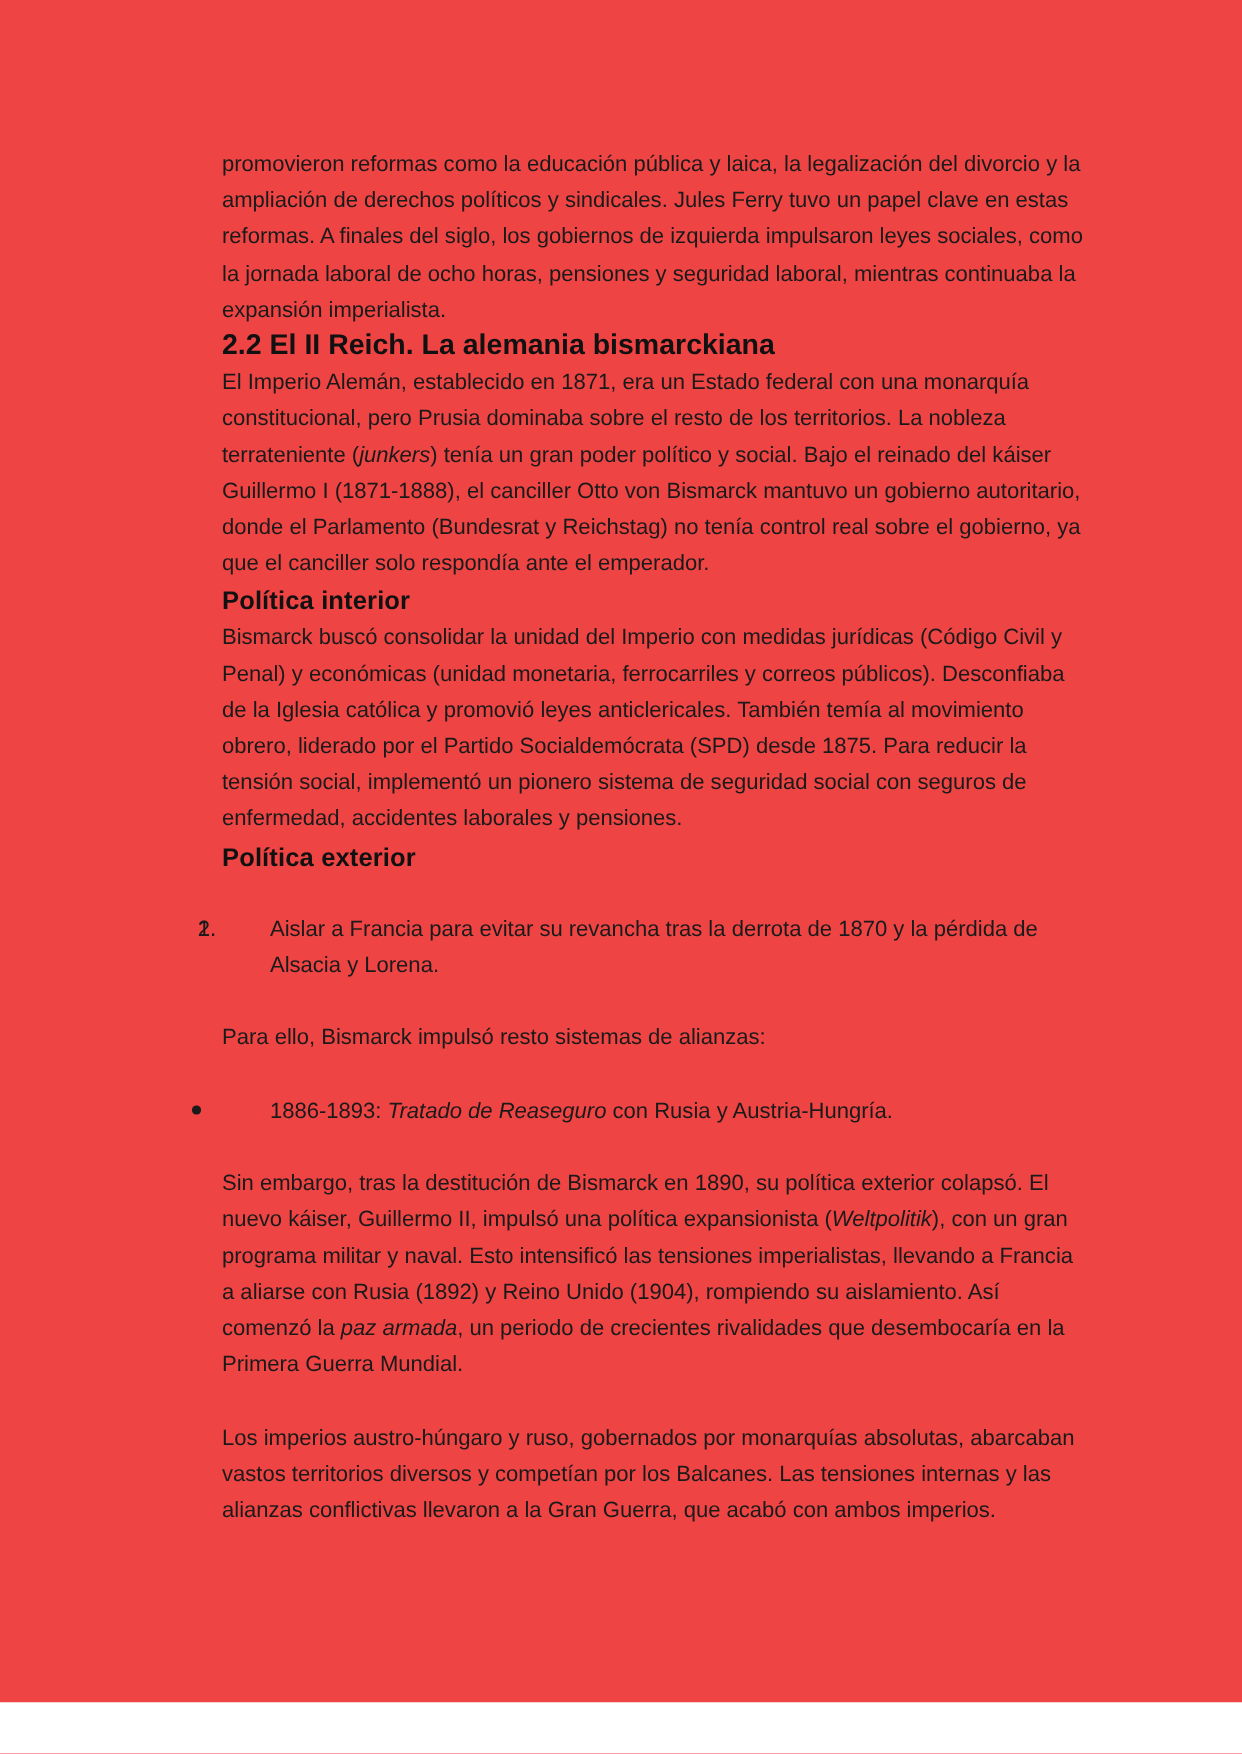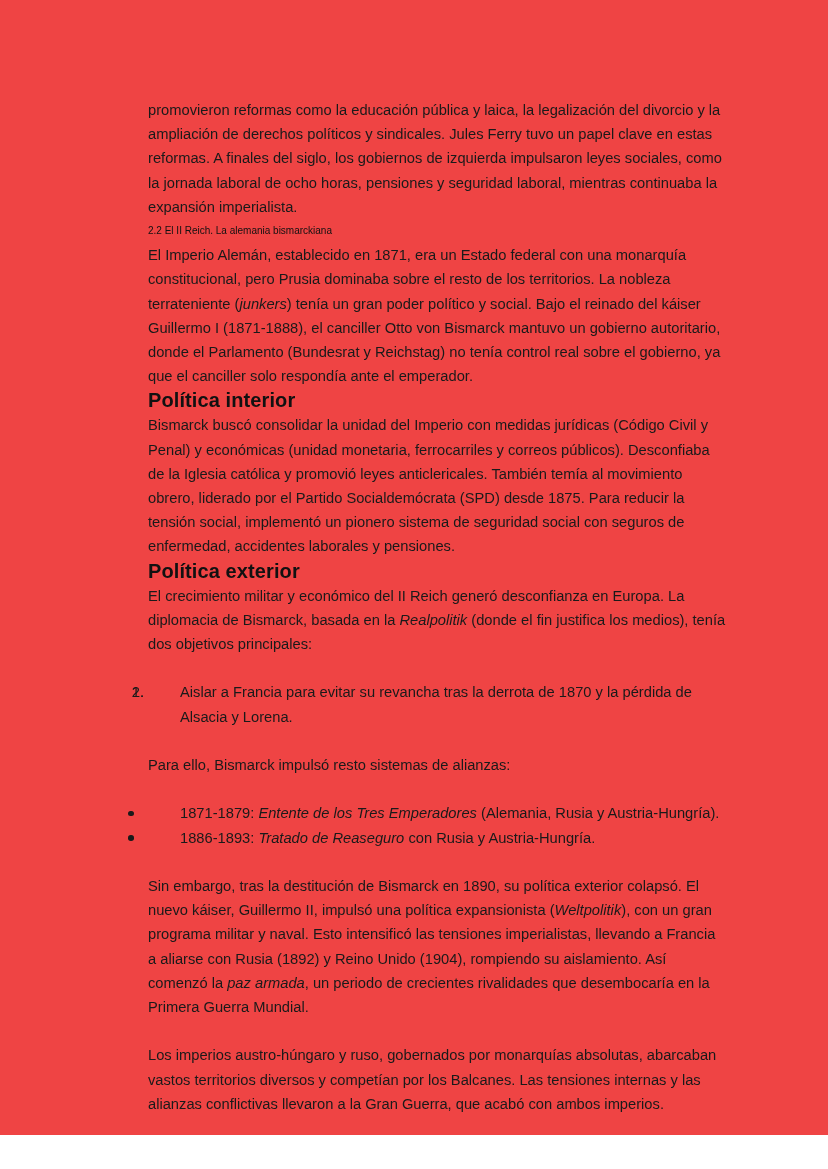--- a/index.html
+++ b/index.html
@@ -36,29 +36,29 @@
   .para {
     font-size: 14.7px;
     line-height: 24.2px;
     text-align: left;
     color: #1a1a1a;
     font-weight: 400;
   }
 
   
   .sub-head {
-    font-size: 10px;
+    font-size: 19px;
     line-height: 24.2px;
-    font-weight: normal;
+    font-weight: bold;
     color: #111111;
   }
 
   
   .head {
-    font-size: 20px;
+    font-size: 17px;
     line-height: 25px;
     font-weight: bold;
     color: #111111;
     letter-spacing: 0.1px;
   }
 
   .blank {
     height: 24.2px;
   }
 
@@ -125,37 +125,35 @@
     <h3 class="sub-head">2.2 El II Reich. La alemania bismarckiana</h3>
 
     <p class="para"><span>El Imperio Alemán, establecido en 1871, era un Estado federal con una monarquía constitucional, pero Prusia dominaba sobre el resto de los territorios. La nobleza terrateniente (</span><i>junkers</i><span>) tenía un gran poder político y social. Bajo el reinado del káiser Guillermo I (1871-1888), el canciller Otto von Bismarck mantuvo un gobierno autoritario, donde el Parlamento (Bundesrat y Reichstag) no tenía control real sobre el gobierno, ya que el canciller solo respondía ante el emperador.</span></p>
 
     <h2 class="head">Política interior</h2>
 
     <p class="para">Bismarck buscó consolidar la unidad del Imperio con medidas jurídicas (Código Civil y Penal) y económicas (unidad monetaria, ferrocarriles y correos públicos). Desconfiaba de la Iglesia católica y promovió leyes anticlericales. También temía al movimiento obrero, liderado por el Partido Socialdemócrata (SPD) desde 1875. Para reducir la tensión social, implementó un pionero sistema de seguridad social con seguros de enfermedad, accidentes laborales y pensiones.</p>
 
     <h2 class="head">Política exterior</h2>
 
-    <p class="para"><span>El crecimiento militar y económico del II Reich generó desconfianza en Europa. La diplomacia de Bismarck, basada en la </span><i>Realpolitik</i><span> (donde el fin justifica los medios), tenía dos objetivos principales:</span></p>
 
     <div class="blank"></div>
 
     <ol class="num-list">
       <li><span class="marker">1.</span></li>
       <li><span class="marker">2.</span><span>Aislar a Francia para evitar su revancha tras la derrota de 1870 y la pérdida de Alsacia y Lorena.</span></li>
     </ol>
 
     <div class="blank"></div>
 
     <p class="para">Para ello, Bismarck impulsó resto sistemas de alianzas:</p>
 
     <div class="blank"></div>
 
     <ul class="dot-list">
-      <li><span class="marker"><span class="bullet"></span></span><span>1871-1879: </span><i>Entente de los Tres Emperadores</i><span> (Alemania, Rusia y Austria-Hungría).</span></li>
       <li><span class="marker"><span class="bullet"></span></span><span>1886-1893: </span><i>Tratado de Reaseguro</i><span> con Rusia y Austria-Hungría.</span></li>
     </ul>
 
     <div class="blank"></div>
 
     <p class="para"><span>Sin embargo, tras la destitución de Bismarck en 1890, su política exterior colapsó. El nuevo káiser, Guillermo II, impulsó una política expansionista (</span><i>Weltpolitik</i><span>), con un gran programa militar y naval. Esto intensificó las tensiones imperialistas, llevando a Francia a aliarse con Rusia (1892) y Reino Unido (1904), rompiendo su aislamiento. Así comenzó la </span><i>paz armada</i><span>, un periodo de crecientes rivalidades que desembocaría en la Primera Guerra Mundial.</span></p>
 
     <div class="blank"></div>
 
 

